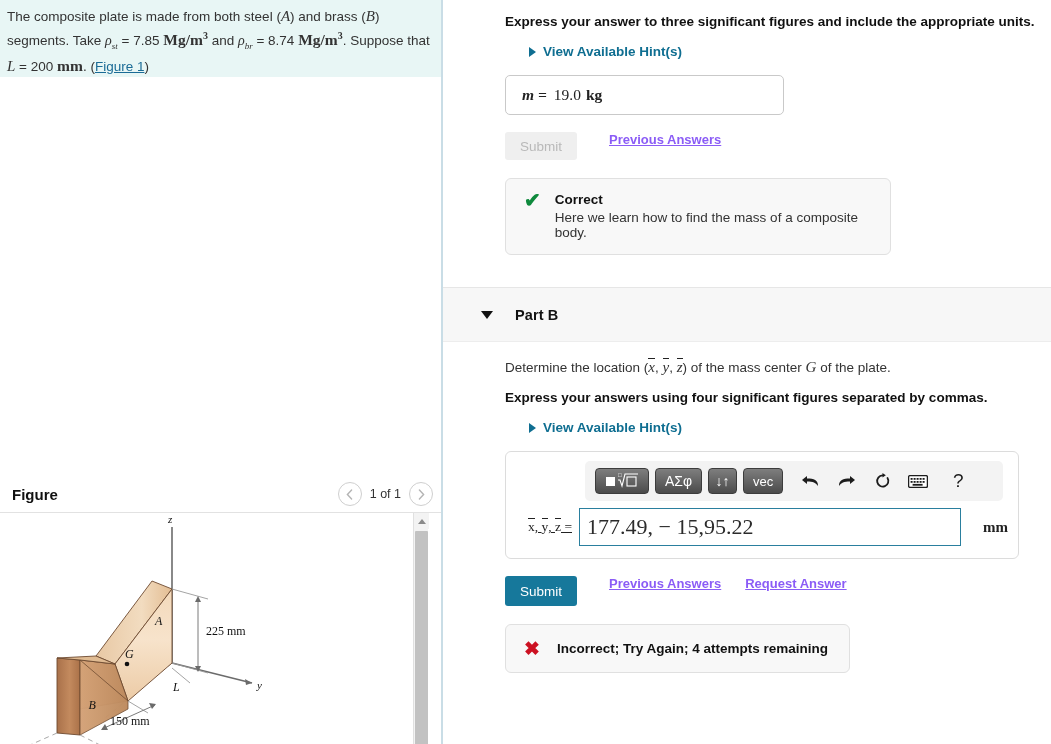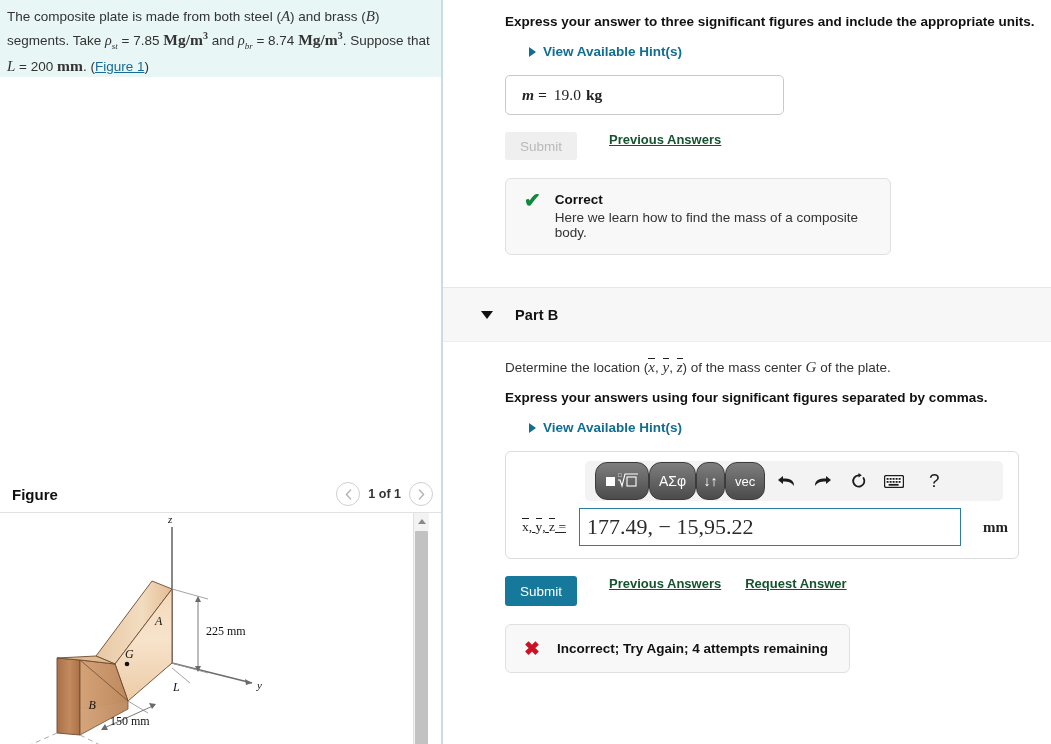--- a/index.html
+++ b/index.html
@@ -40,21 +40,21 @@
     display: flex; align-items: center;
     padding-left: 0px;
   }
   .figure-title {
     font-size: 15px; font-weight: bold; color: #111;
     margin-left: -4px;
   }
   .figure-nav {
     position: absolute; right: 24px; top: 50%;
     transform: translateY(-50%);
-    display: flex; align-items: center; gap: 8px; font-weight: bold;
+    display: flex; align-items: center; gap: 8px;
   }
   .navbtn {
     width: 24px; height: 24px; border-radius: 50%;
     border: 1px solid #cfcfcf; background: #fff;
     display: flex; align-items: center; justify-content: center;
     color: #b4b4b4; font-size: 12px; cursor: pointer;
   }
   .nav-count { font-size: 12.5px; color: #333; }
 
   .figure-area {
@@ -169,21 +169,21 @@
   }
   .btn-submit {
     width: 72px; height: 30px;
     background: #16789b; color: #ffffff;
     border: none; border-radius: 3px;
     font-size: 13.5px; font-family: "Liberation Sans", sans-serif;
     cursor: pointer;
     display: flex; align-items: center; justify-content: center;
   }
   .tlink {
-    color: #14532d; font-size: 13px; font-weight: bold;
+    color: #8b5cf6; font-size: 13px; font-weight: bold;
     text-decoration: underline; cursor: pointer;
   }
 
   .feedback {
     margin-top: 18px;
     border: 1px solid #e0e0e0; border-radius: 6px;
     background: #f8f8f8;
     display: flex; align-items: flex-start;
     padding: 13px 18px 14px 18px;
   }
@@ -209,22 +209,23 @@
     padding: 9px 10px 12px 10px;
   }
   .math-toolbar {
     background: #f3f3f3; border-radius: 5px;
     height: 40px;
     display: flex; align-items: center;
     padding: 0 10px;
     margin-left: 69px; margin-right: 5px;
   }
   .mt-btn {
-    height: 38px; min-width: 29px;
-    border-radius: 12px;
+    height: 26px; min-width: 29px;
+    margin-right: 6px;
+    border-radius: 4px;
     background: linear-gradient(#7e7e7e, #4b4b4b);
     border: 1px solid #3c3c3c;
     color: #ffffff;
     display: flex; align-items: center; justify-content: center;
     font-size: 14px; cursor: pointer;
     padding: 0 6px;
   }
   .mt-btn.wide { padding: 0 9px; }
   .mt-btn.vec { font-size: 13px; }
   .mt-icon {
@@ -235,21 +236,21 @@
   }
   .mt-icon.undo { font-size: 19px; }
   .mt-icon.kb { font-size: 14px; }
   .mt-icon.help { font-size: 19px; font-weight: normal; margin-left: 10px; }
 
   .math-input-row {
     display: flex; align-items: center;
     margin-top: 7px;
   }
   .math-label {
-    width: 69px; text-align: center; padding-right: 7px;
+    width: 69px; text-align: right; padding-right: 7px;
     font-family: "Liberation Serif", serif;
     font-size: 13.5px; color: #222; text-decoration: underline;
   }
   .math-input {
     flex: 0 0 382px; height: 38px;
     border: 1px solid #2a7f9e; background: #fff;
     display: flex; align-items: center;
     padding-left: 7px;
     font-family: "Liberation Serif", serif;
     font-size: 22px; color: #2b2b2b;

